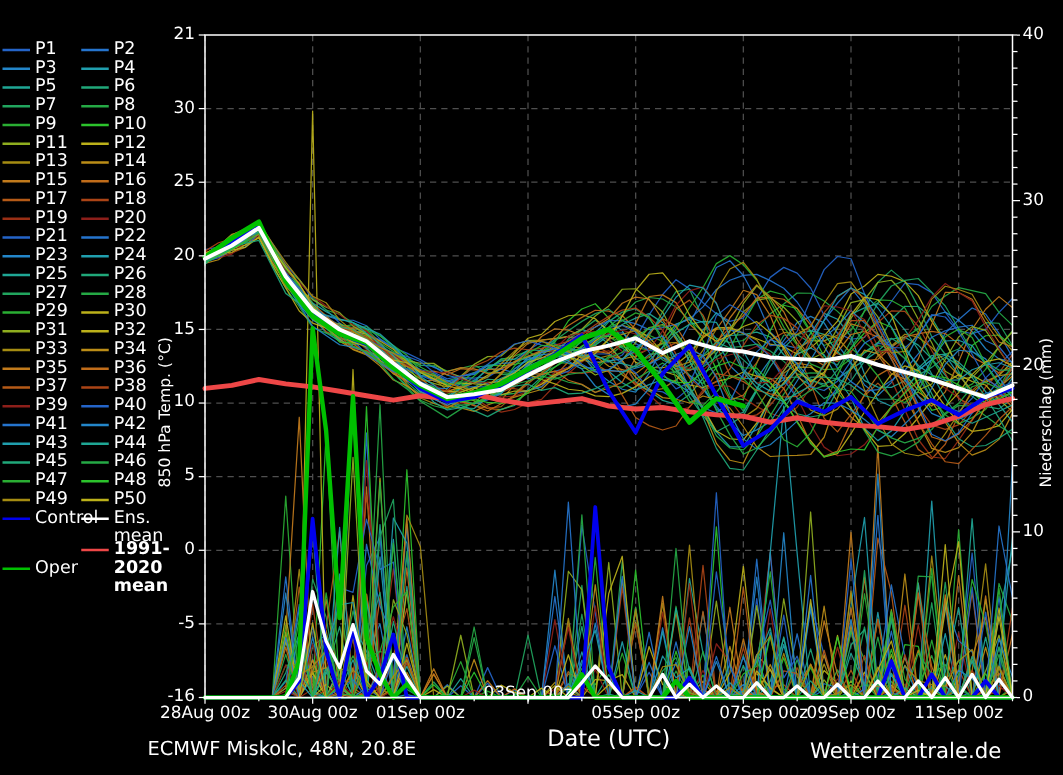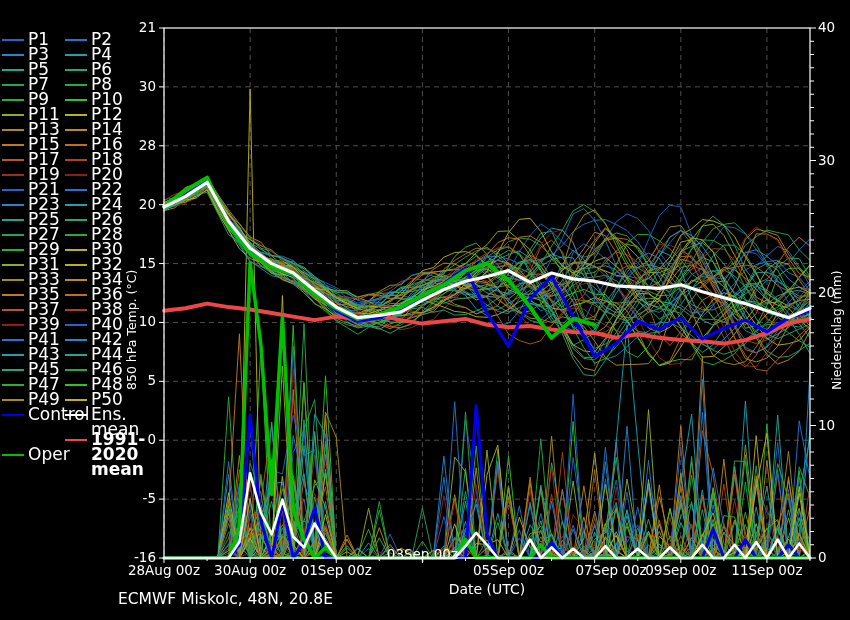--- a/index.html
+++ b/index.html
@@ -1,31 +1,31 @@
 <!DOCTYPE html>
 <html><head>
 <meta charset="utf-8">
 <style>
   html,body{margin:0;padding:0;background:#000;}
   .page{position:relative;width:850px;height:620px;background:#000;overflow:hidden;
         font-family:"DejaVu Sans",sans-serif;color:#fff;}
   .title{position:absolute;left:0;right:0;top:3px;text-align:center;font-size:15.5px;
          font-weight:bold;white-space:pre;}
   #plot{position:absolute;left:0;top:0;}
-  .legend{position:absolute;left:2px;top:33px;width:150px;height:450px;font-size:17px;}
+  .legend{position:absolute;left:2px;top:33px;width:150px;height:450px;font-size:14px;}
   .lg-row{position:absolute;height:15px;}
   .lg-dash{position:absolute;top:6px;width:22px;height:2.4px;}
   .lg-label{position:absolute;left:26px;top:-1px;line-height:15px;white-space:normal;}
   .tick-label{position:absolute;font-size:13.5px;}
   .yl{width:44px;text-align:right;}
   .yr{text-align:left;}
   .xt{width:90px;text-align:center;}
   .ax-title{position:absolute;font-size:12.5px;white-space:nowrap;}
   .rot{transform:rotate(-90deg);}
-  .date-label{position:absolute;font-size:14px;text-align:center;width:120px;}
+  .date-label{position:absolute;font-size:18px;text-align:center;width:120px;}
   .footer-left{position:absolute;font-size:15.5px;}
   .footer-right{position:absolute;font-size:17px;}
 </style>
 </head>
 <body>
 
 <div class="page">
   <svg id="plot" width="850" height="620" xmlns="http://www.w3.org/2000/svg">
       <line x1="164" y1="28" x2="164" y2="558" stroke="#4f4f4f" stroke-width="1" stroke-dasharray="5 4"></line>
       <line x1="250.13333333333333" y1="28" x2="250.13333333333333" y2="558" stroke="#4f4f4f" stroke-width="1" stroke-dasharray="5 4"></line>
@@ -433,21 +433,21 @@
         <span class="lg-label" style="width: 72px; font-weight: bold;">1991-2020 mean</span>
       </div>
       <div class="lg-row" style="top: 415px; left: 0px;">
         <span class="lg-dash" style="background: rgb(0, 192, 0);"></span>
         <span class="lg-label">Oper</span>
       </div>
     </div>
   <div id="axis-labels">
       <div class="tick-label yl" style="left: 112px; top: 19px;">21</div>
       <div class="tick-label yl" style="left: 112px; top: 77.8889px;">30</div>
-      <div class="tick-label yl" style="left: 112px; top: 136.778px;">28</div>
+      <div class="tick-label yl" style="left: 112px; top: 136.778px;">25</div>
       <div class="tick-label yl" style="left: 112px; top: 195.667px;">20</div>
       <div class="tick-label yl" style="left: 112px; top: 254.556px;">15</div>
       <div class="tick-label yl" style="left: 112px; top: 313.444px;">10</div>
       <div class="tick-label yl" style="left: 112px; top: 372.333px;">5</div>
       <div class="tick-label yl" style="left: 112px; top: 431.222px;">0</div>
       <div class="tick-label yl" style="left: 112px; top: 490.111px;">-5</div>
       <div class="tick-label yl" style="left: 112px; top: 549px;">-16</div>
       <div class="tick-label yr" style="left: 818px; top: 19px;">40</div>
       <div class="tick-label yr" style="left: 818px; top: 151.5px;">30</div>
       <div class="tick-label yr" style="left: 818px; top: 284px;">20</div>
@@ -459,13 +459,14 @@
       <div class="tick-label xt" style="left: 377.4px; top: 546px;">03Sep 00z</div>
       <div class="tick-label xt" style="left: 463.533px; top: 562px;">05Sep 00z</div>
       <div class="tick-label xt" style="left: 566px; top: 562px;">07Sep 00z</div>
       <div class="tick-label xt" style="left: 635.8px; top: 562px;">09Sep 00z</div>
       <div class="tick-label xt" style="left: 721.933px; top: 562px;">11Sep 00z</div>
     </div>
   <div class="ax-title rot" style="left:38px;top:286px;width:190px;transform-origin:95px 9px;">850 hPa Temp. (°C)</div>
   <div class="ax-title rot" style="left:743px;top:286px;width:190px;transform-origin:95px 9px;">Niederschlag (mm)</div>
   <div class="date-label" style="left:427px;top:581px;">Date (UTC)</div>
   <div class="footer-left" style="left:118px;top:590px;">ECMWF Miskolc, 48N, 20.8E</div>
+  <div class="footer-right" style="left:648px;top:591px;">Wetterzentrale.de</div>
 </div>
 
 </body></html>

